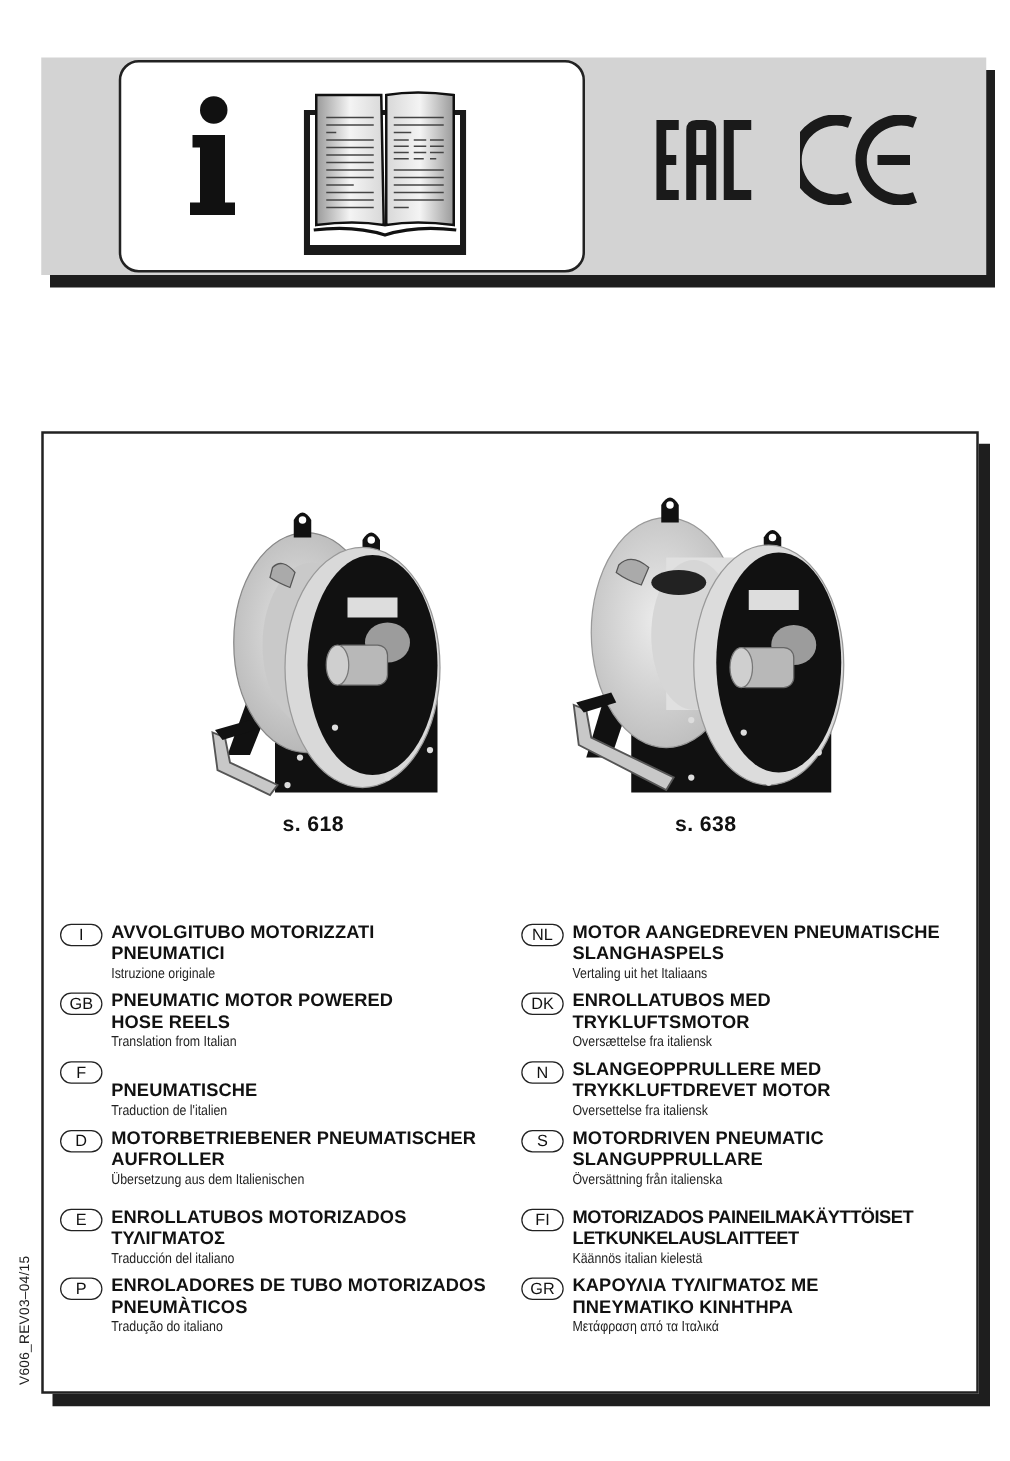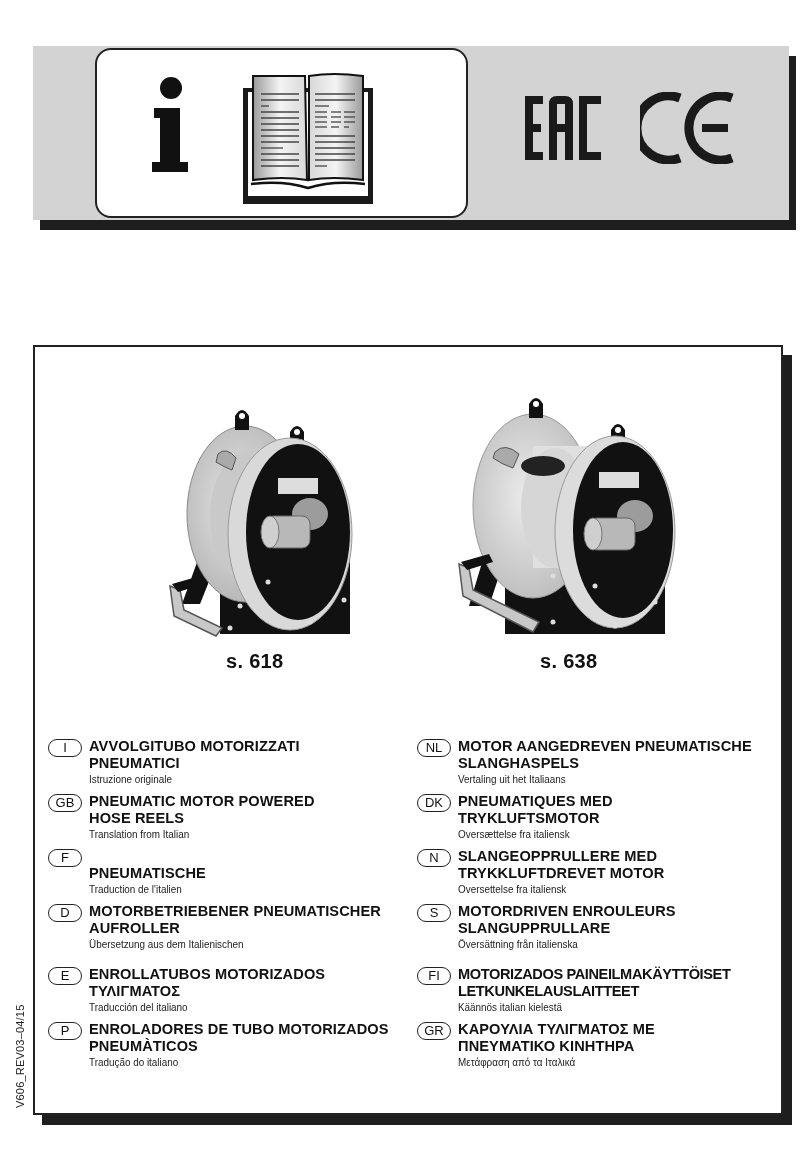--- a/index.html
+++ b/index.html
@@ -39,21 +39,21 @@
   }
   .main-box {
     position: absolute; left: 33px; top: 345px; width: 750px; height: 770px;
     background: #fff; border: 2px solid #222; box-sizing: border-box;
   }
 
   .product { position: absolute; }
   .prod-618 { left: 160px; top: 404px; width: 200px; height: 236px; }
   .prod-638 { left: 455px; top: 396px; width: 225px; height: 244px; }
   .model-label {
-    position: absolute; font-weight: bold; font-size: 20px; color: #111;
+    position: absolute; font-weight: bold; font-size: 17px; color: #111;
     letter-spacing: 0.3px;
     text-align: center;
   }
   .lbl-618 { left: 226px; top: 650px; }
   .lbl-638 { left: 540px; top: 650px; }
 
   
   .lang {
     position: absolute; width: 340px;
   }
@@ -283,31 +283,31 @@
   <div class="lang-sub">Tradução do italiano</div>
 </div>
 
 <div class="lang" style="left:417px; top:738px;">
   <div class="lang-badge">NL</div>
   <div class="lang-title"><span>MOTOR AANGEDREVEN PNEUMATISCHE</span><br><span>SLANGHASPELS</span></div>
   <div class="lang-sub">Vertaling uit het Italiaans</div>
 </div>
 <div class="lang" style="left:417px; top:793px;">
   <div class="lang-badge">DK</div>
-  <div class="lang-title"><span>PNEUMATIQUES MED</span><br><span>TRYKLUFTSMOTOR</span></div>
+  <div class="lang-title"><span>ENROLLATUBOS MED</span><br><span>TRYKLUFTSMOTOR</span></div>
   <div class="lang-sub">Oversættelse fra italiensk</div>
 </div>
 <div class="lang" style="left:417px; top:848px;">
   <div class="lang-badge">N</div>
   <div class="lang-title"><span>SLANGEOPPRULLERE MED</span><br><span>TRYKKLUFTDREVET MOTOR</span></div>
   <div class="lang-sub">Oversettelse fra italiensk</div>
 </div>
 <div class="lang" style="left:417px; top:903px;">
   <div class="lang-badge">S</div>
-  <div class="lang-title"><span>MOTORDRIVEN ENROULEURS</span><br><span>SLANGUPPRULLARE</span></div>
+  <div class="lang-title"><span>MOTORDRIVEN PNEUMATIC</span><br><span>SLANGUPPRULLARE</span></div>
   <div class="lang-sub">Översättning från italienska</div>
 </div>
 <div class="lang" style="left:417px; top:966px;">
   <div class="lang-badge">FI</div>
   <div class="lang-title" style="letter-spacing:-0.4px;"><span>MOTORIZADOS PAINEILMAKÄYTTÖISET</span><br><span>LETKUNKELAUSLAITTEET</span></div>
   <div class="lang-sub">Käännös italian kielestä</div>
 </div>
 <div class="lang" style="left:417px; top:1021px;">
   <div class="lang-badge">GR</div>
   <div class="lang-title"><span>ΚΑΡΟΥΛΙΑ ΤΥΛΙΓΜΑΤΟΣ ΜΕ</span><br><span>ΠΝΕΥΜΑΤΙΚΟ ΚΙΝΗΤΗΡΑ</span></div>

